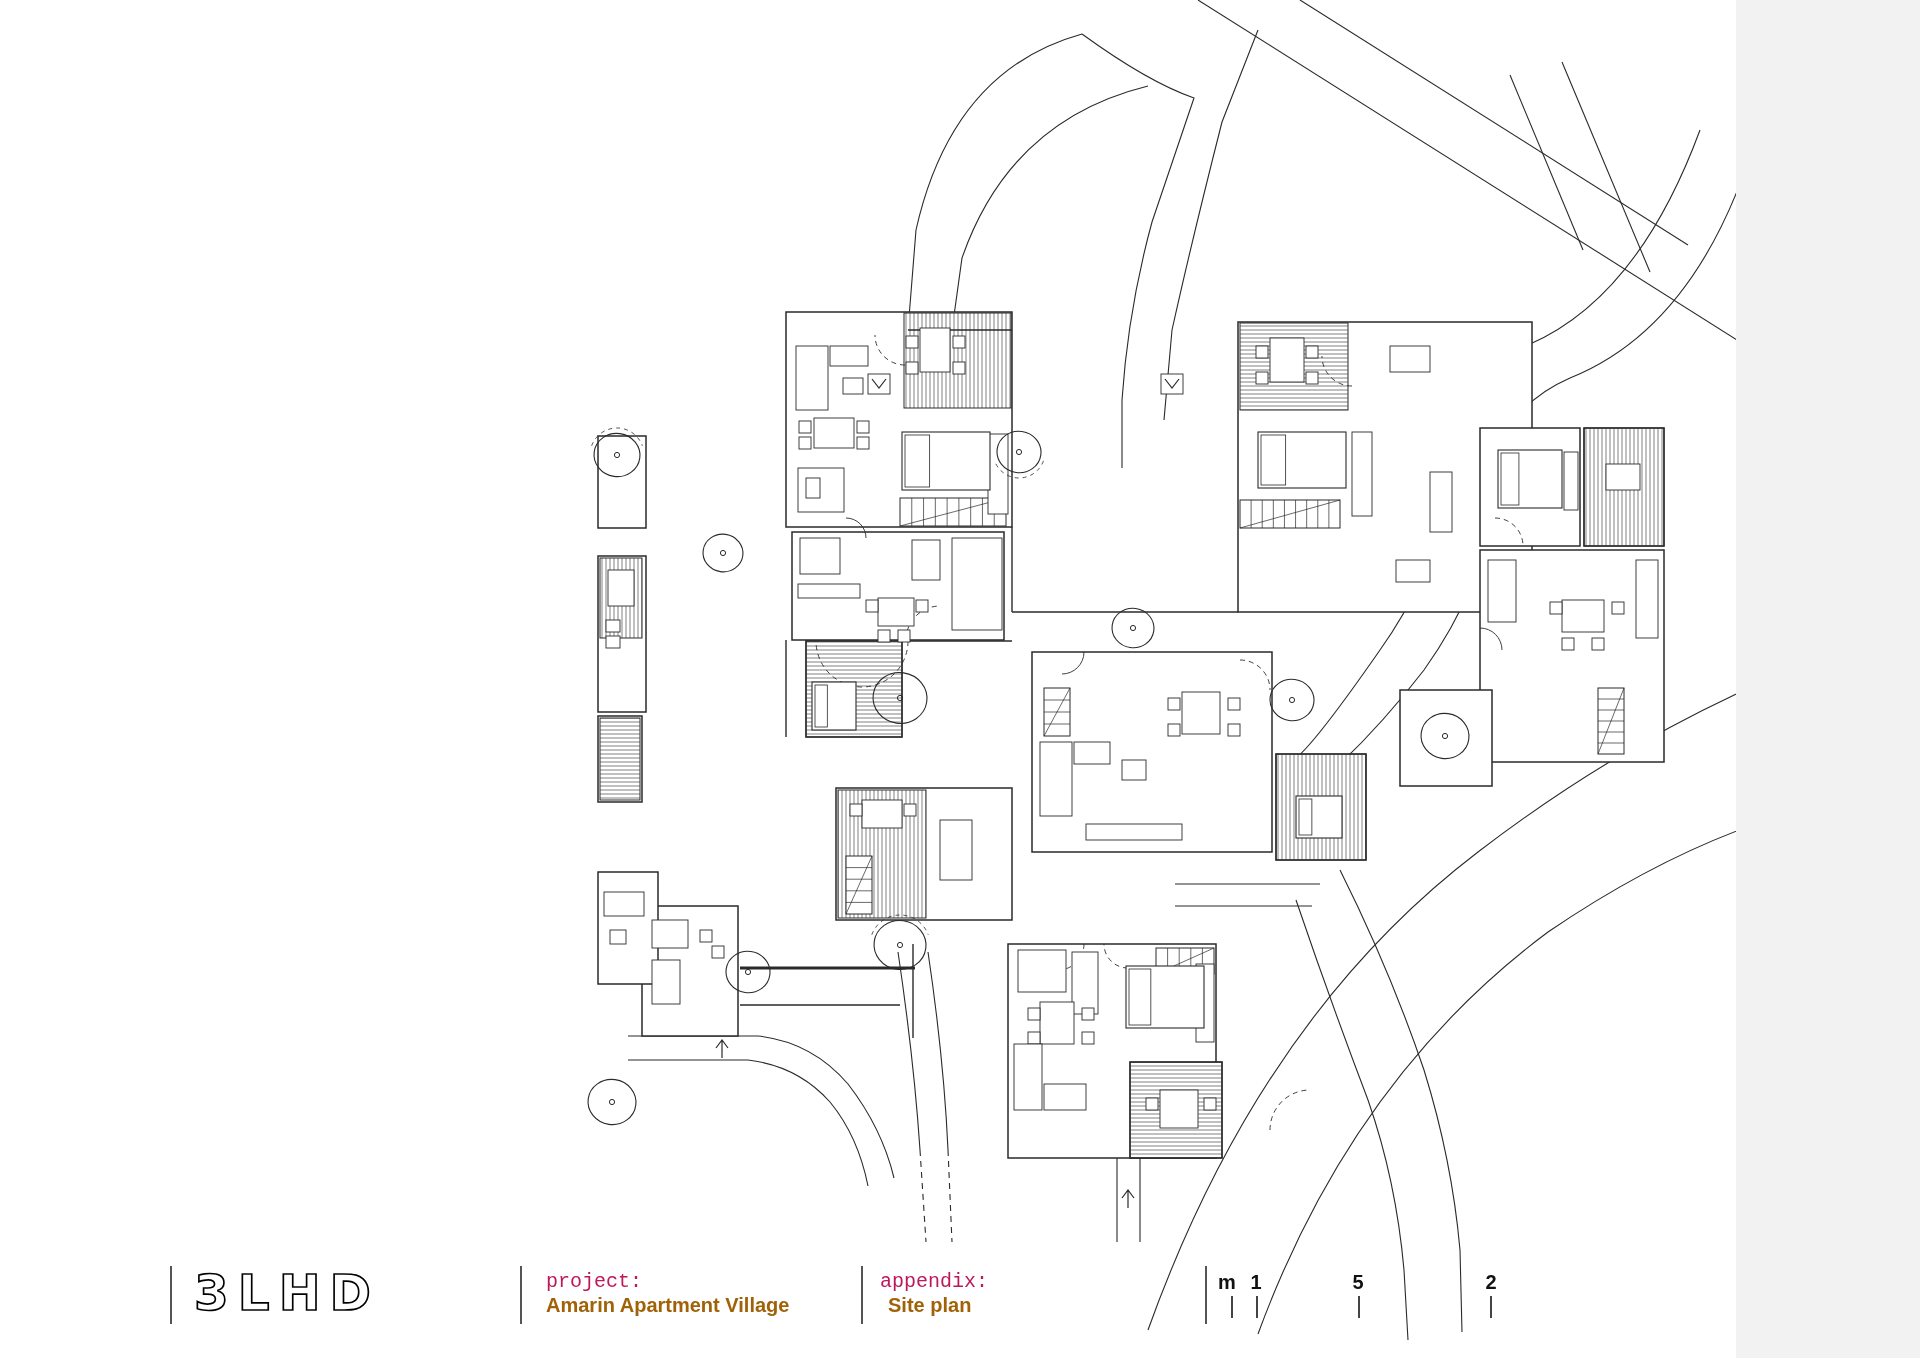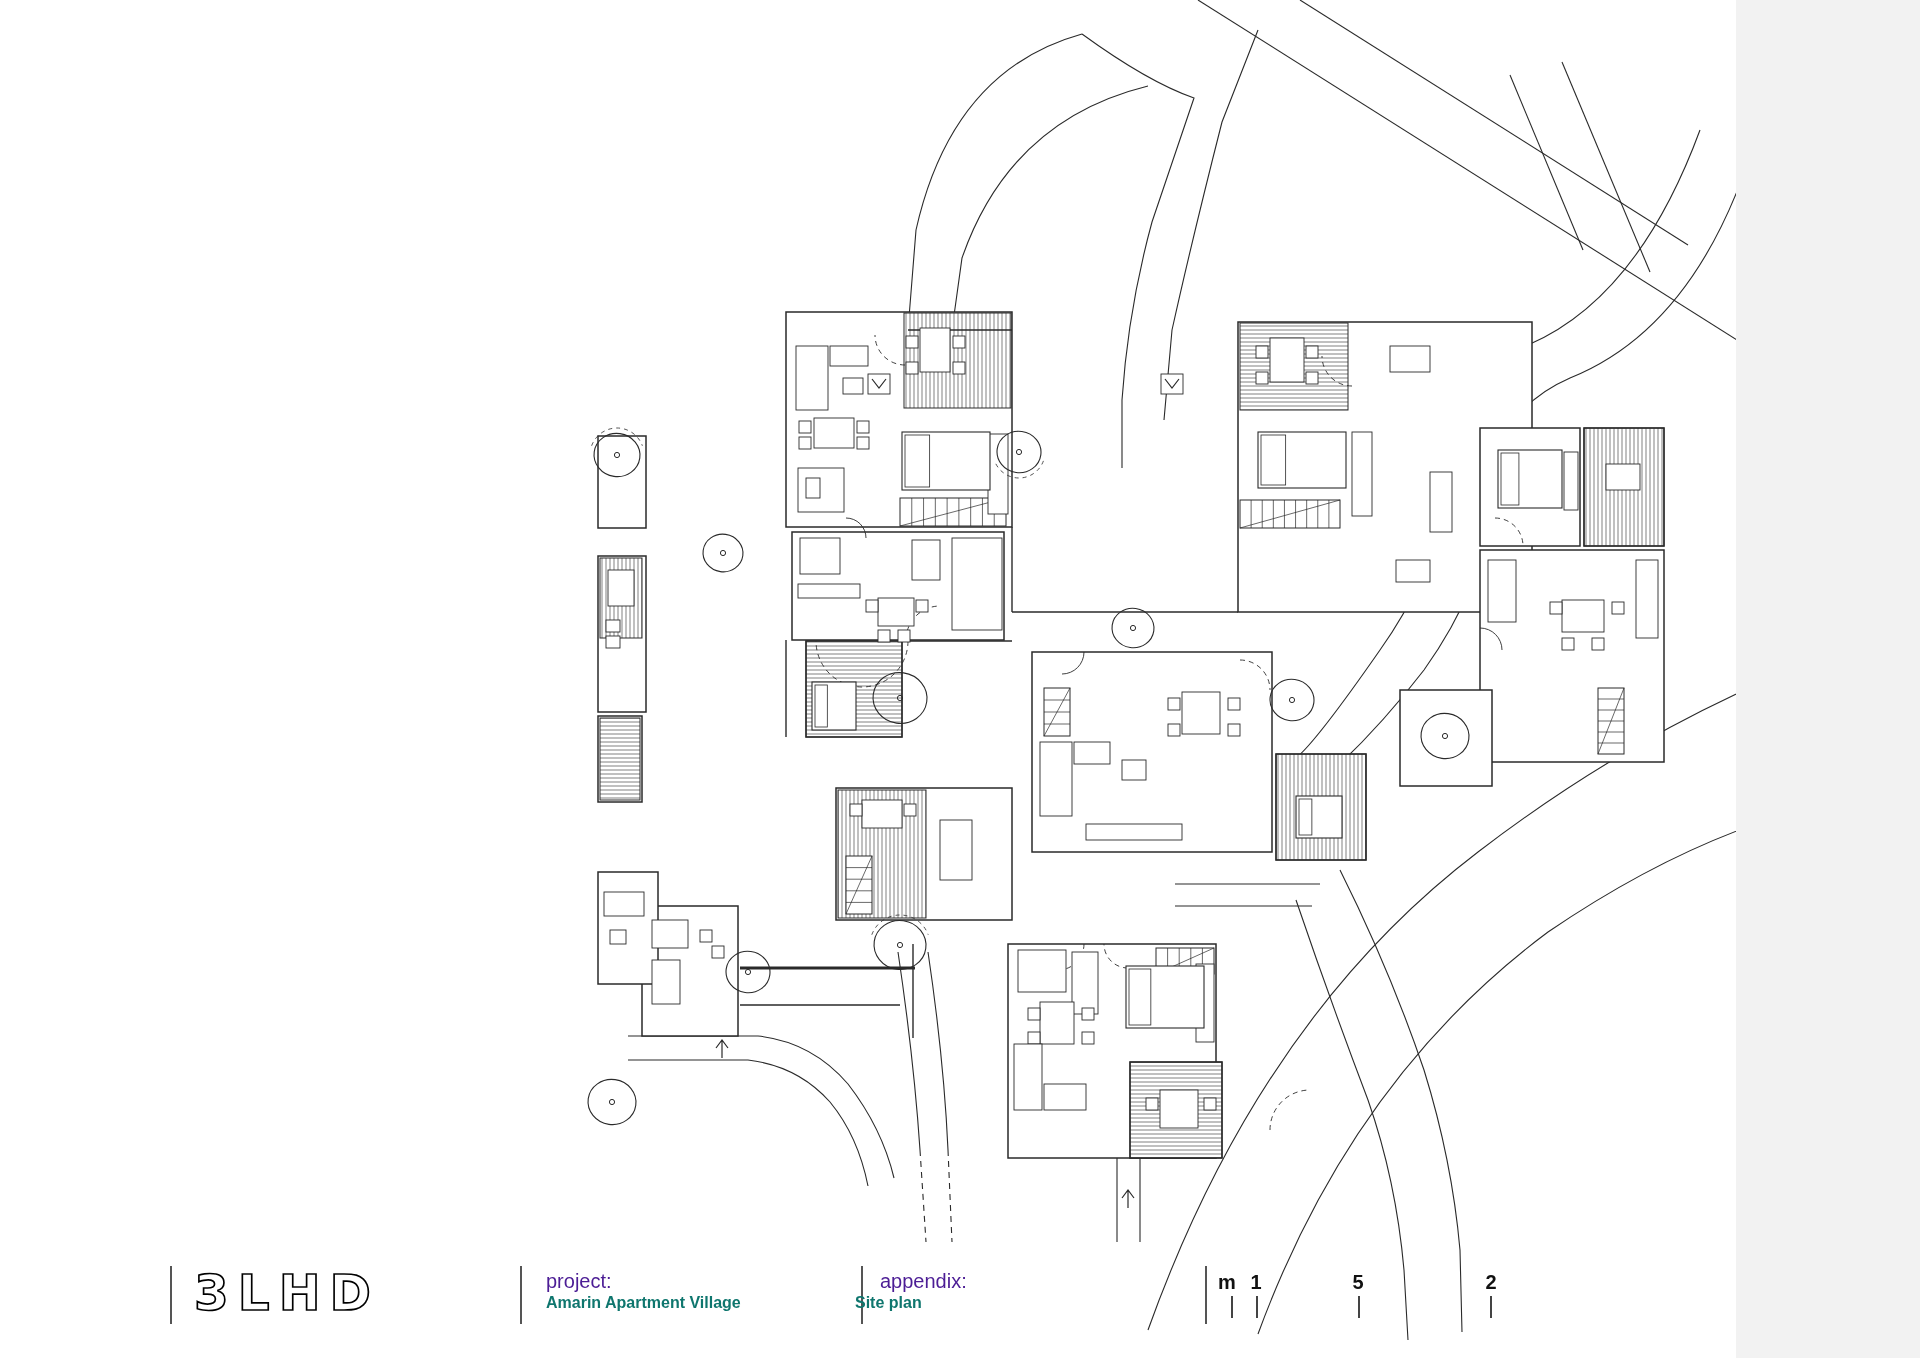--- a/index.html
+++ b/index.html
@@ -1,21 +1,21 @@
 <!DOCTYPE html>
 <html><head>
 <meta charset="utf-8">
 <style>
   html,body{margin:0;padding:0;background:#f2f2f2;}
   #sheet{position:relative;width:1736px;height:1358px;background:#ffffff;overflow:hidden;
          font-family:"Liberation Sans", sans-serif;color:#111;}
   #plan-svg{position:absolute;left:0;top:0;width:1920px;height:1358px;}
   .divider{position:absolute;width:2px;background:#555;top:1266px;height:58px;}
-  .tb-label{position:absolute;top:1270px;font-size:20px;color:#4c1d95;white-space:nowrap;}
-  .tb-value{position:absolute;top:1294px;font-size:16px;font-weight:bold;color:#0f766e;white-space:nowrap;}
+  .tb-label{position:absolute;top:1270px;font-size:20px;color:#be185d;white-space:nowrap;font-family:Liberation Mono, monospace;}
+  .tb-value{position:absolute;top:1294px;font-size:20px;font-weight:bold;color:#a16207;white-space:nowrap;}
   .scale-num{position:absolute;top:1271px;font-size:20px;font-weight:bold;transform:translateX(-50%);}
   .scale-tick{position:absolute;top:1296px;width:1.5px;height:22px;background:#444;}
   #logo-svg{position:absolute;left:190px;top:1264px;}
   #north-svg{position:absolute;left:1844px;top:1255px;}
 </style>
 </head>
 <body>
 
 <div id="sheet">
 
@@ -342,21 +342,21 @@
     <text x="4" y="46" style="font-family:'DejaVu Sans',sans-serif;font-size:50px;font-weight:bold;letter-spacing:9px;
                  fill:none;stroke:#000;stroke-width:1.7">3LHD</text>
   </svg>
 
   <div class="divider" style="left:520px"></div>
   <div class="tb-label" style="left:546px">project:</div>
   <div class="tb-value" style="left:546px">Amarin Apartment Village</div>
 
   <div class="divider" style="left:861px"></div>
   <div class="tb-label" style="left:880px">appendix:</div>
-  <div class="tb-value" style="left:855px">Site plan</div>
+  <div class="tb-value" style="left:888px">Site plan</div>
 
   <div class="divider" style="left:1205px"></div>
   <div class="scale-num" style="left:1227px">m</div>
   <div class="scale-num" style="left:1256px">1</div>
   <div class="scale-num" style="left:1358px">5</div>
   <div class="scale-num" style="left:1491px">2</div>
   <div class="scale-tick" style="left:1231px"></div>
   <div class="scale-tick" style="left:1256px"></div>
   <div class="scale-tick" style="left:1358px"></div>
   <div class="scale-tick" style="left:1490px"></div>

